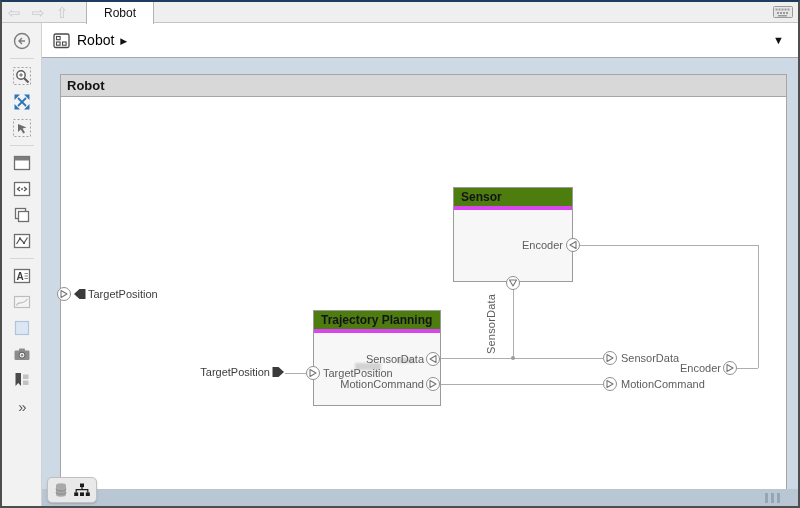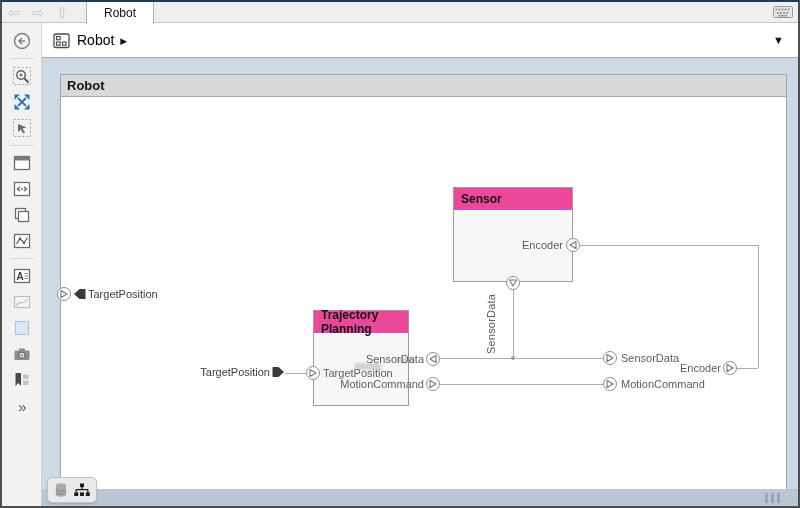--- a/index.html
+++ b/index.html
@@ -47,21 +47,21 @@
 
   .frame { position:absolute; left:18px; top:16px; width:727px; height:415px;
     border:1px solid #a6a6a6; background:#ffffff; }
   .frame-header { height:22px; background:#d8d8d8; border-bottom:1px solid #a6a6a6;
     display:flex; align-items:center; padding-left:6px;
     font-size:13px; font-weight:bold; color:#141414; }
   .frame-body { position:relative; width:100%; height:392px; background:#fff; }
 
   
   .component { position:absolute; border:1px solid #9b9b9b; background:#f7f7f7; }
-  .comp-header { height:22px; background:#ec4899; border-bottom:1px solid #d946ef;
+  .comp-header { height:22px; background:#4d7c0f; border-bottom:4px solid #d946ef;
     display:flex; align-items:center; padding-left:7px;
     font-size:12px; font-weight:bold; color:#141414; }
   .plabel { position:absolute; font-size:11px; color:#5d5d5d; line-height:14px;
     white-space:nowrap; }
   .plabel.r { text-align:right; }
   .vlabel { position:absolute; font-size:11px; color:#5d5d5d;
     writing-mode:vertical-rl; transform:rotate(180deg); letter-spacing:0.2px; }
 
   
   .port { position:absolute; width:14px; height:14px; border-radius:50%;
@@ -275,21 +275,21 @@
               <svg width="10" height="10" viewBox="0 0 10 10">
                 <polygon points="8,1.5 2,5 8,8.5" fill="#fff" stroke="#757575" stroke-width="1.1" stroke-linejoin="round"></polygon>
               </svg>
             </div>
             <div class="port" style="left:445px; top:179px;">
               <svg width="10" height="10" viewBox="0 0 10 10">
                 <polygon points="1.5,2 8.5,2 5,8" fill="#fff" stroke="#757575" stroke-width="1.1" stroke-linejoin="round"></polygon>
               </svg>
             </div>
 
-            <div class="component" style="left:252px; top:213px; width:96px; height:96px;">
+            <div class="component" style="left:252px; top:213px; width:128px; height:96px;">
               <div class="comp-header">
                 <span>Trajectory Planning</span>
               </div>
             </div>
             <div class="smudge" style="left:294px; top:266px; width:26px; height:7px;"></div>
             <div class="smudge" style="left:337px; top:261px; width:16px; height:5px;"></div>
             <div class="plabel r" style="left:280px; top:255px; width:83px;">SensorData</div>
             <div class="plabel" style="left:262px; top:269px;">TargetPosition</div>
             <div class="plabel r" style="left:268px; top:280px; width:95px;">MotionCommand</div>
             <div class="port" style="left:365px; top:255px;">

